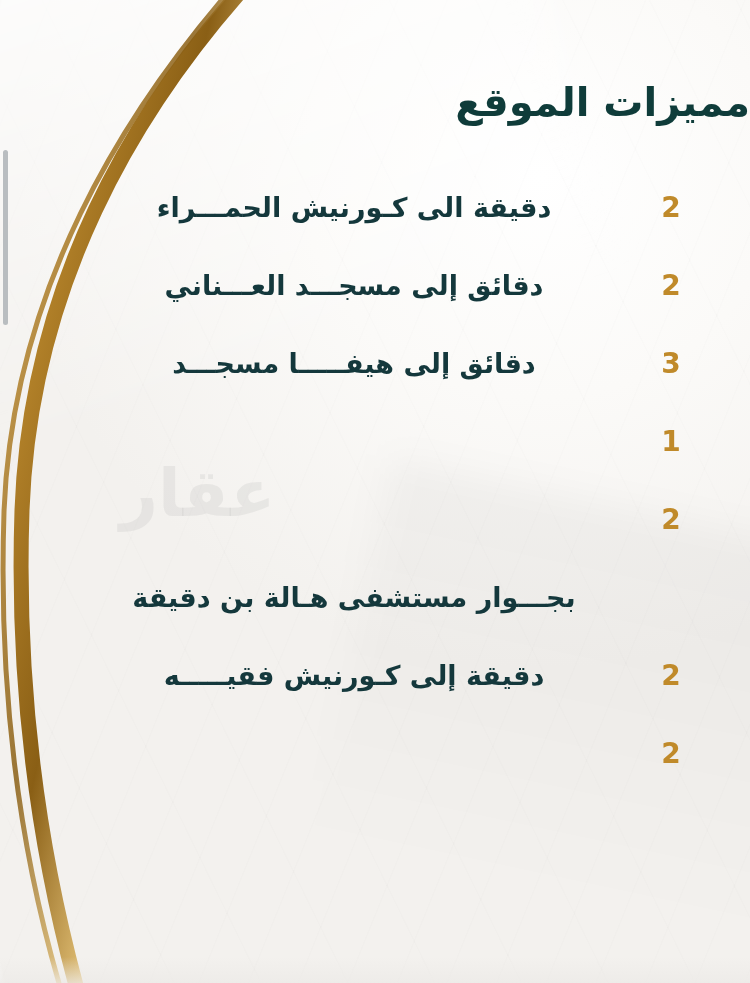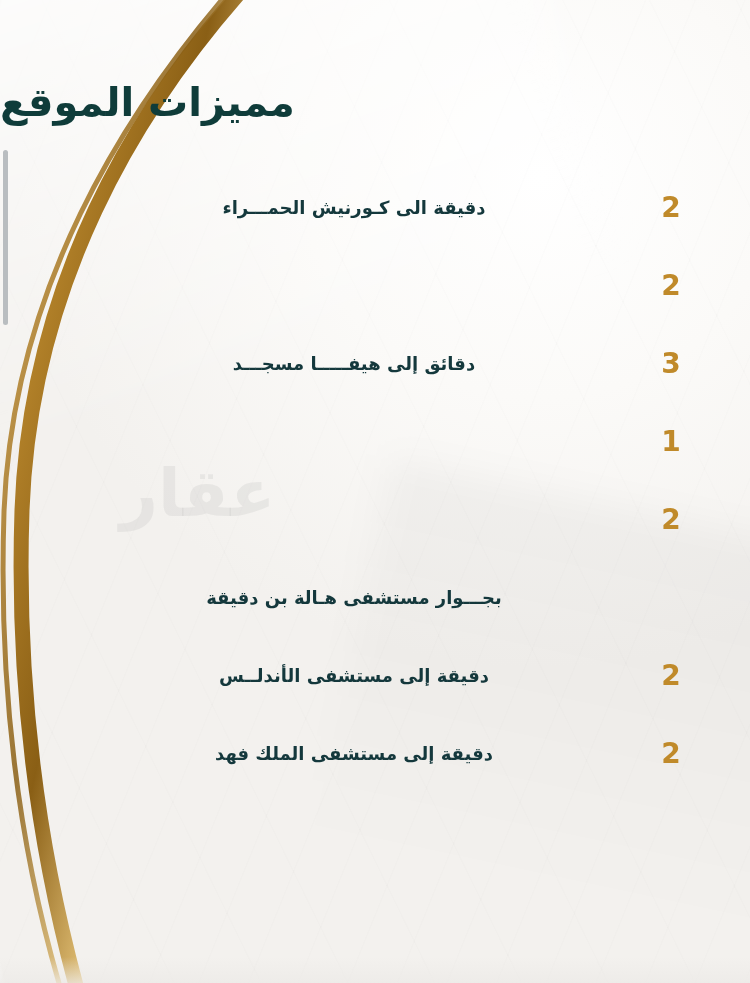--- a/index.html
+++ b/index.html
@@ -90,21 +90,21 @@
     letter-spacing: 2px;
     user-select: none;
     pointer-events: none;
   }
 
   .title {
     position: absolute;
     top: 52px;
     left: 0;
     right: 0;
-    text-align: left;
+    text-align: right;
     font-size: 40px;
     font-weight: 700;
     color: #0f3c3a;
     letter-spacing: 1px;
   }
 
   .features {
     position: absolute;
     top: 168px;
     right: 58px;
@@ -122,21 +122,21 @@
     width: 42px;
     flex: 0 0 42px;
     text-align: center;
     font-size: 28px;
     font-weight: 700;
     color: #c08a2a;
   }
   .feature-text {
     flex: 1 1 auto;
     text-align: center;
-    font-size: 18px;
+    font-size: 27px;
     font-weight: 600;
     color: #14383c;
     white-space: nowrap;
     letter-spacing: 0.5px;
   }
   .feature-row.no-num .feature-num { visibility: hidden; }
 
   .bottom-fade {
     position: absolute;
     left: 0;
@@ -182,20 +182,21 @@
 
   <div class="features">
 
     <div class="feature-row">
       <span class="feature-num">2</span>
       <span class="feature-text">دقيقة الى كـورنيش الحمـــراء</span>
     </div>
 
     <div class="feature-row">
       <span class="feature-num">2</span>
+      <span class="feature-text">دقائق إلى مسجـــد العـــناني</span>
     </div>
 
     <div class="feature-row">
       <span class="feature-num">3</span>
       <span class="feature-text">دقائق إلى هيفـــــا مسجـــد</span>
     </div>
 
     <div class="feature-row">
       <span class="feature-num">1</span>
     </div>
@@ -204,24 +205,23 @@
       <span class="feature-num">2</span>
     </div>
 
     <div class="feature-row no-num">
       <span class="feature-num"></span>
       <span class="feature-text">بجـــوار مستشفى هـالة بن دقيقة</span>
     </div>
 
     <div class="feature-row">
       <span class="feature-num">2</span>
-      <span class="feature-text">دقيقة إلى مستشفى الأندلــس</span>
-    </div>
-
-    <div class="feature-row">
-      <span class="feature-num">2</span>
-      <span class="feature-text">دقيقة إلى مستشفى الملك فهد</span>
+      <span class="feature-text">دقيقة إلى كـورنيش فقيـــــه</span>
+    </div>
+
+    <div class="feature-row">
+      <span class="feature-num">2</span>
     </div>
 
   </div>
 
   <div class="bottom-fade"></div>
 </div>
 
 </body></html>

